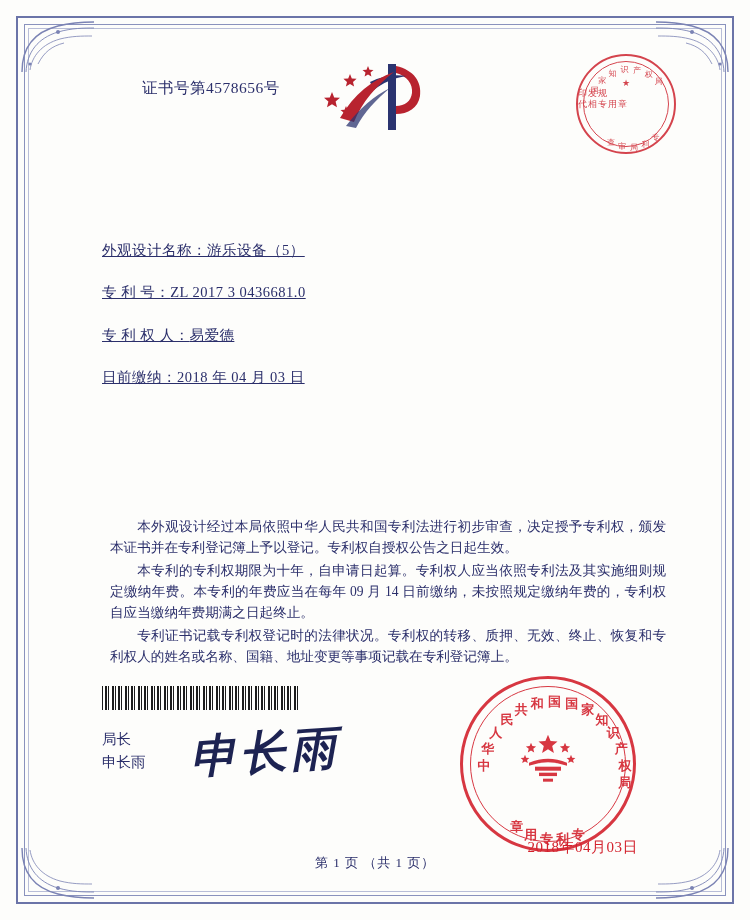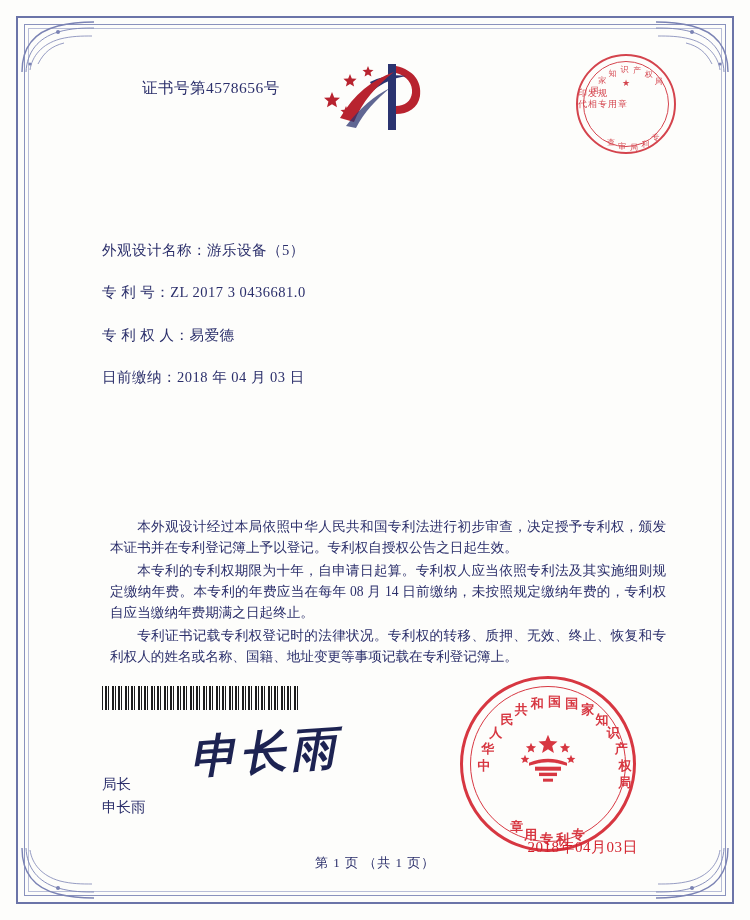--- a/index.html
+++ b/index.html
@@ -143,20 +143,21 @@
     left: 42px;
     right: 20px;
     top: 196px;
     font-size: 14.5px;
     line-height: 1.2;
   }
   .field {
     margin-bottom: 25px;
     white-space: nowrap;
     color: #2b2f6b;
+    text-decoration: underline;
   }
   .field .lbl { letter-spacing: 0.5px; }
   .field .val { letter-spacing: 0.5px; }
 
   .paras {
     position: absolute;
     left: 42px;
     right: 24px;
     top: 470px;
     font-size: 13.6px;
@@ -180,21 +181,21 @@
       repeating-linear-gradient(90deg,
         #1b1b1b 0px, #1b1b1b 1px, #fdfdfb 1px, #fdfdfb 3px,
         #1b1b1b 3px, #1b1b1b 5px, #fdfdfb 5px, #fdfdfb 6px,
         #1b1b1b 6px, #1b1b1b 7px, #fdfdfb 7px, #fdfdfb 10px,
         #1b1b1b 10px, #1b1b1b 12px, #fdfdfb 12px, #fdfdfb 13px);
   }
 
   .sign-block {
     position: absolute;
     left: 42px;
-    top: 727px;
+    top: 682px;
     font-size: 14.5px;
     line-height: 23px;
     color: #2b2f6b;
   }
 
   .signature {
     position: absolute;
     left: 130px;
     top: 676px;
     font-size: 46px;
@@ -368,21 +369,21 @@
       <div class="field">
         <span class="lbl">专 利 权 人：</span><span class="val">易爱德</span>
       </div>
       <div class="field">
         <span class="lbl">日前缴纳：</span><span class="val">2018 年 04 月 03 日</span>
       </div>
     </div>
 
     <div class="paras">
       <p>本外观设计经过本局依照中华人民共和国专利法进行初步审查，决定授予专利权，颁发本证书并在专利登记簿上予以登记。专利权自授权公告之日起生效。</p>
-      <p>本专利的专利权期限为十年，自申请日起算。专利权人应当依照专利法及其实施细则规定缴纳年费。本专利的年费应当在每年 08 月 14 日前缴纳，未按照规定缴纳年费的，专利权自应当缴纳年费期满之日起终止。</p>
+      <p>本专利的专利权期限为十年，自申请日起算。专利权人应当依照专利法及其实施细则规定缴纳年费。本专利的年费应当在每年 09 月 14 日前缴纳，未按照规定缴纳年费的，专利权自应当缴纳年费期满之日起终止。</p>
       <p>专利证书记载专利权登记时的法律状况。专利权的转移、质押、无效、终止、恢复和专利权人的姓名或名称、国籍、地址变更等事项记载在专利登记簿上。</p>
     </div>
 
     <div class="barcode"></div>
 
     <div class="sign-block">
       <div>局长</div>
       <div>申长雨</div>
     </div>
 

